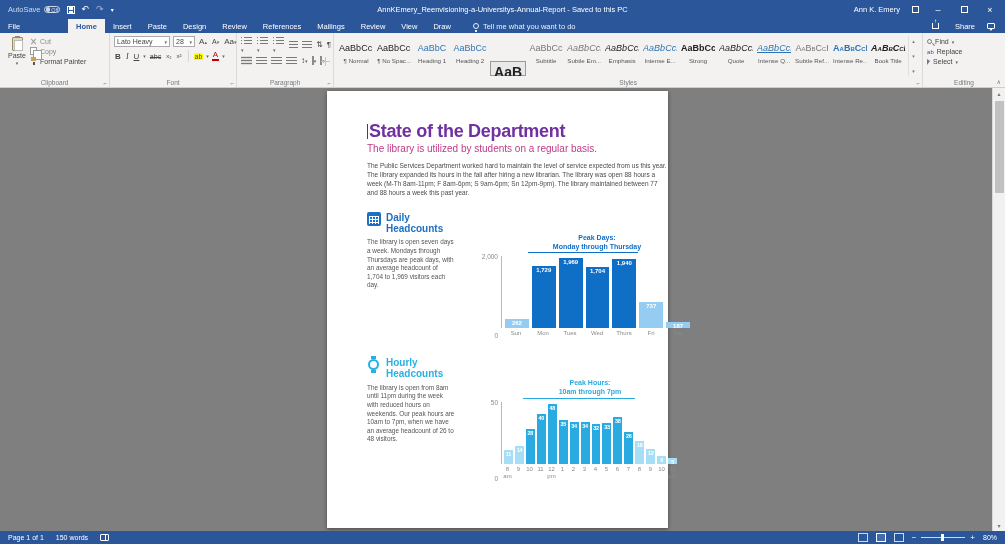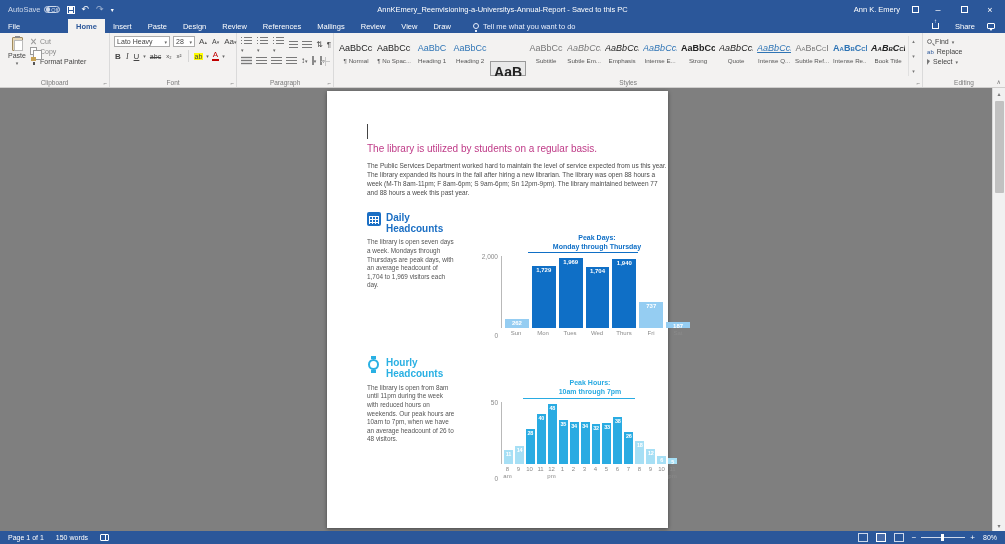--- a/index.html
+++ b/index.html
@@ -391,21 +391,21 @@
           <span class="car">▾</span>
         </span>
     </div>
     <div class="gcaption">Editing</div>
   </div>
   <div class="collapse">∧</div>
 </div>
 
 <div class="docarea">
   <div class="page">
-    <div class="dtitle"><span class="cursor"></span></div>
+    <div class="dtitle"><span class="cursor"></span><span>State of the Department</span></div>
     <div class="dsubtitle">The library is utilized by students on a regular basis.</div>
     <div class="dintro">The Public Services Department worked hard to maintain the level of service expected from us this year. The library expanded its hours in the fall after hiring a new librarian. The library was open 88 hours a week (M-Th 8am-11pm; F 8am-6pm; S 9am-6pm; Sn 12pm-9pm). The library maintained between 77 and 88 hours a week this past year.</div>
 
     <div class="section">
       <div class="sec-left">
         <div class="sec-head">
           <span class="cal-ic"></span>
           <div class="sec-title" style="color:#1b6fc4">
             <div>Daily</div>
             <div>Headcounts</div>

